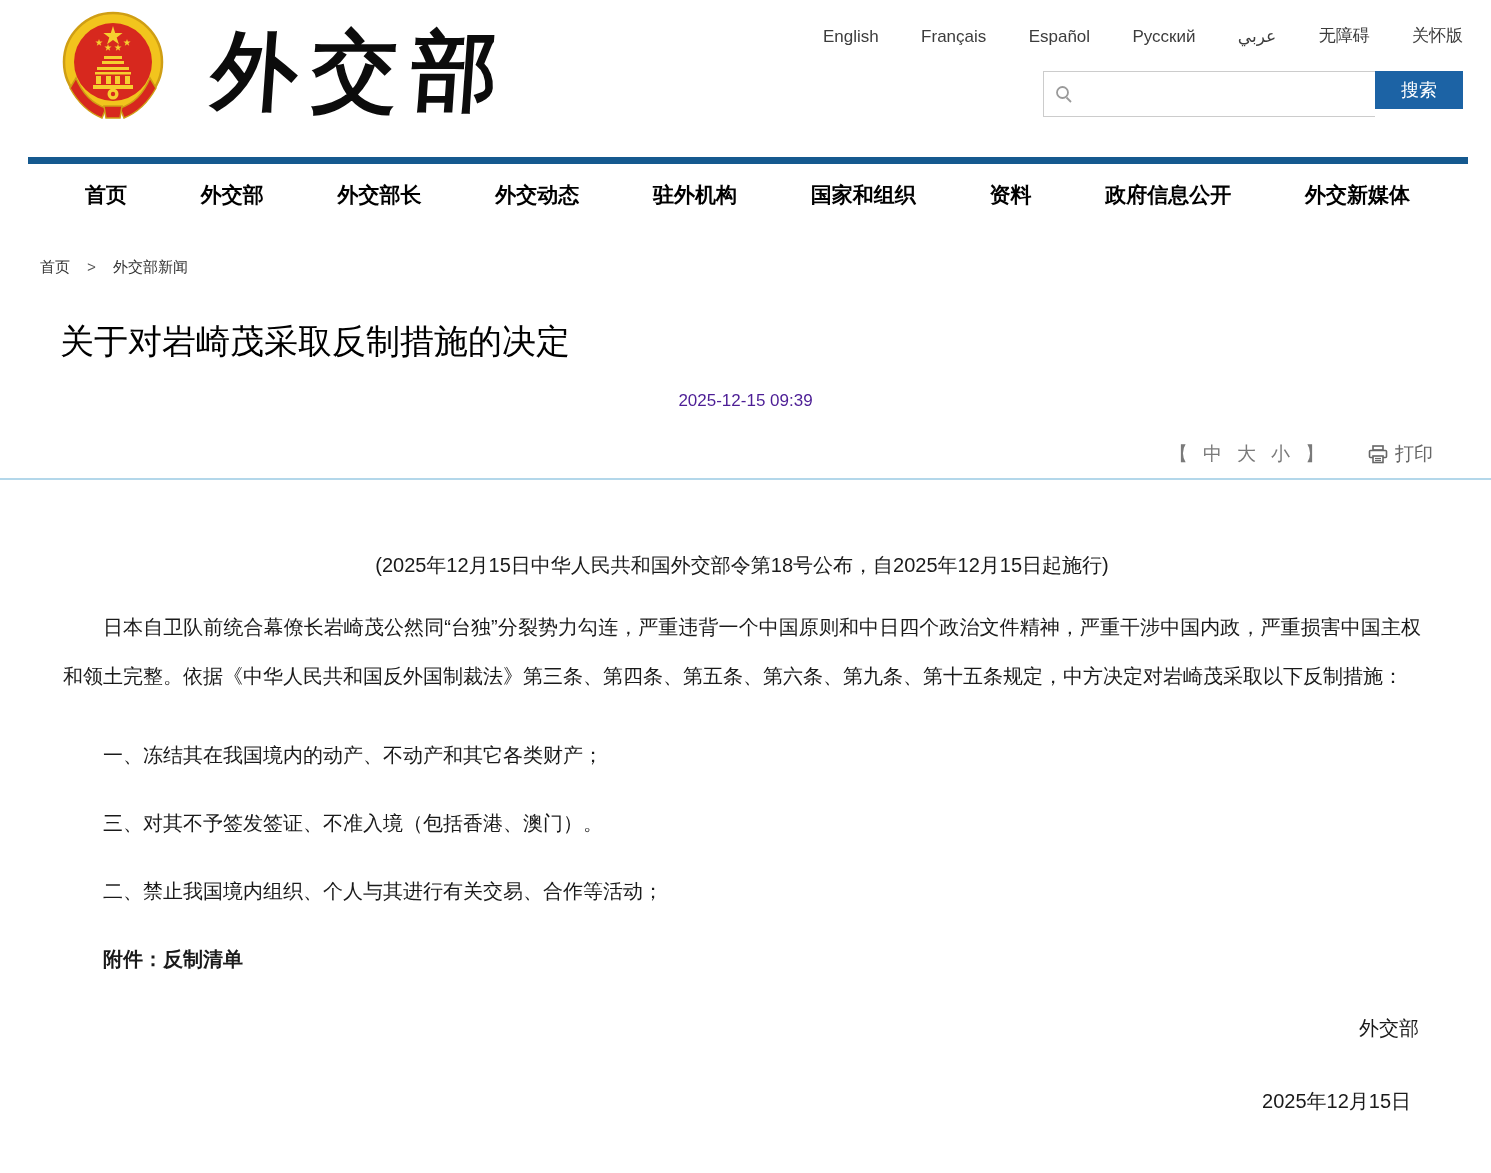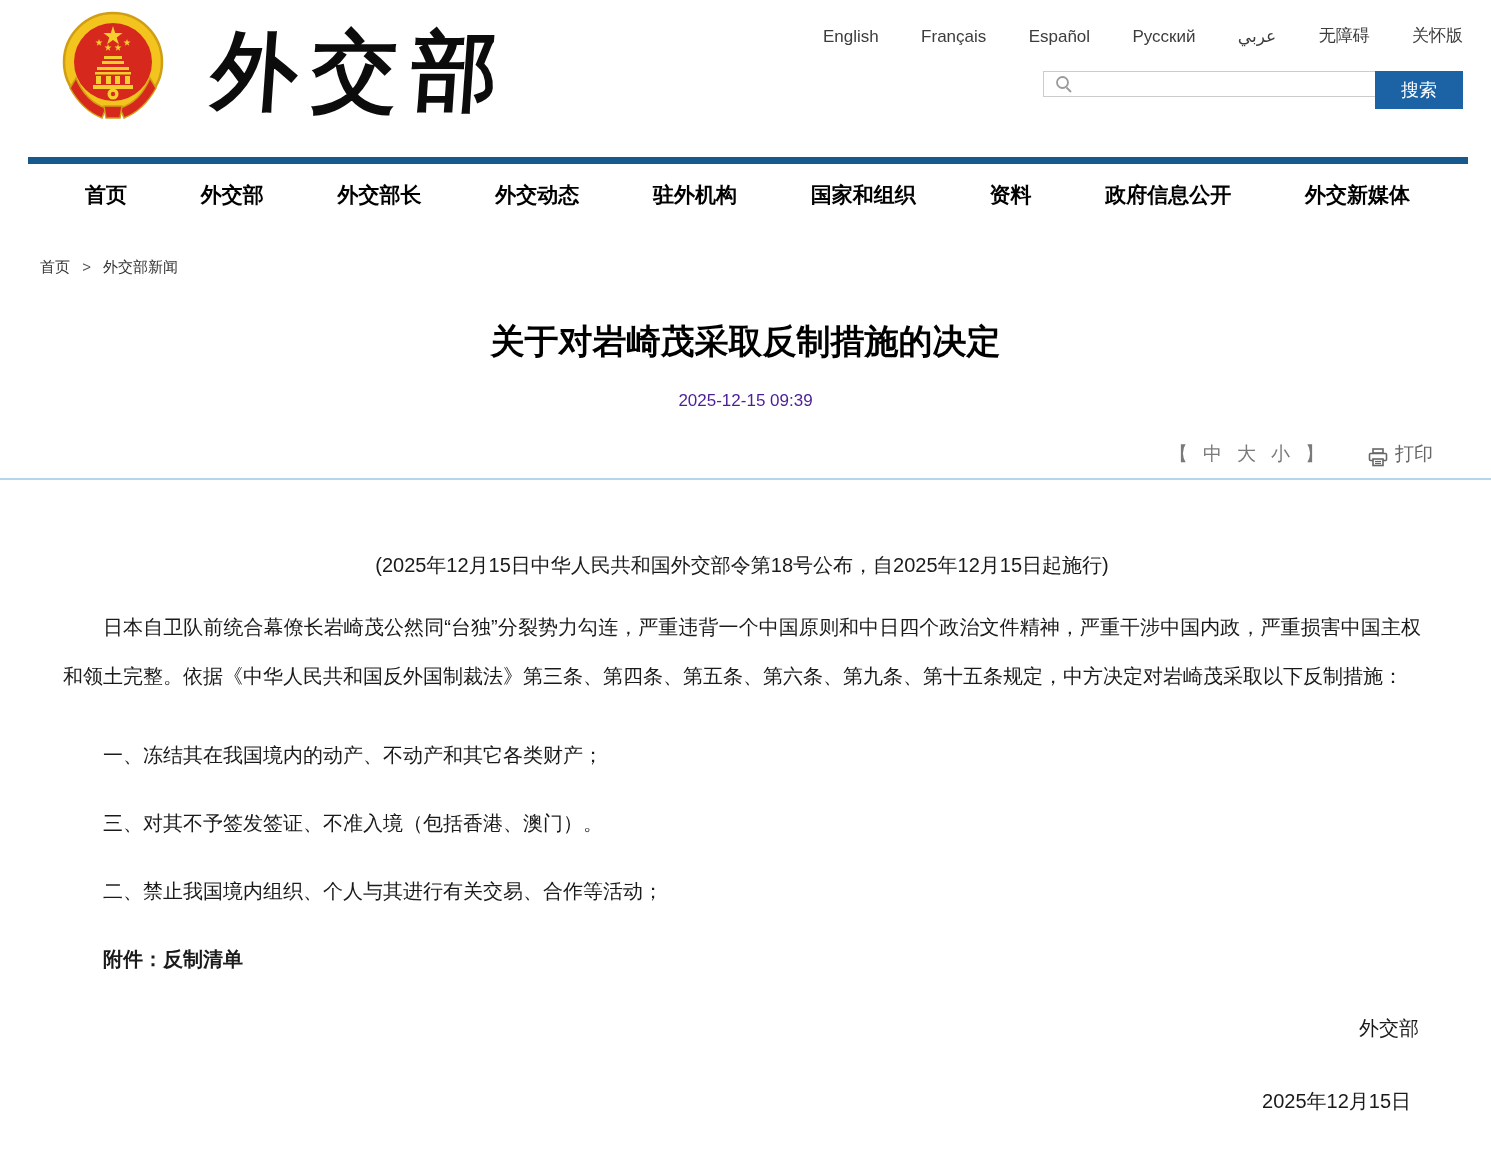--- a/index.html
+++ b/index.html
@@ -25,21 +25,21 @@
     line-height: 125px;
   }
   .header-right { position: absolute; right: 28px; top: 24px; width: 640px; }
   .lang-row {
     display: flex; justify-content: space-between; align-items: flex-end;
     font-size: 17px; color: #3c3c3c;
   }
   .lang-row span { cursor: pointer; white-space: nowrap; }
   .search-row {
     margin-top: 24px; margin-left: auto;
-    width: 420px; height: 26px; display: flex;
+    width: 420px; height: 46px; display: flex;
   }
   .search-input-wrap {
     flex: 1; border: 1px solid #ccc; border-right: none;
     display: flex; align-items: center; padding-left: 11px; background: #fff;
   }
   .search-input-wrap input {
     border: none; outline: none; flex: 1; height: 100%;
     font-size: 16px; padding: 0 8px; font-family: inherit;
   }
   .search-btn {
@@ -52,38 +52,38 @@
   .nav-row {
     display: flex; justify-content: space-between; align-items: center;
     height: 62px; padding: 0 58px 0 57px;
   }
   .nav-row a {
     font-size: 21px; font-weight: bold; color: #000;
     text-decoration: none; cursor: pointer; white-space: nowrap;
   }
 
   
-  .breadcrumb { margin: 32px 0 0 40px; font-size: 15px; color: #333; }
+  .breadcrumb { margin: 32px 0 0 40px; font-size: 15px; color: #333; font-family: Liberation Mono, monospace; }
   .breadcrumb a { color: #333; text-decoration: none; cursor: pointer; }
   .breadcrumb .sep { margin: 0 8px; color: #555; }
 
   
   .article-title {
-    text-align: center; font-size: 34px; font-weight: bold;
+    text-align: left; font-size: 34px; font-weight: normal;
     color: #000; margin: 42px 60px 0;
   }
   .article-date { text-align: center; margin-top: 26px; color: #4c1d95; font-size: 17px; }
   .controls-row {
     display: flex; justify-content: flex-end; align-items: center;
     padding-right: 58px; margin-top: 30px; color: #7a7a7a; font-size: 19px;
   }
   .font-sizer { display: flex; align-items: center; gap: 15px; }
   .font-sizer .sz { cursor: pointer; color: #7a7a7a; }
   .print-btn {
-    display: flex; align-items: flex-end; gap: 7px;
+    display: flex; align-items: center; gap: 7px;
     margin-left: 44px; color: #666; cursor: pointer;
   }
   .divider { border-top: 2px solid #b3d7ea; margin-top: 11px; }
 
   
   .article-body { padding: 0 70px 48px 63px; font-size: 20px; color: #1a1a1a; }
   .intro-line { text-align: center; margin-top: 72px; }
   .para { text-indent: 2em; line-height: 2.45; margin-top: 24px; text-align: justify; }
   .measure { text-indent: 2em; margin-top: 41px; }
   .effective { text-indent: 2em; margin-top: 42px; }

